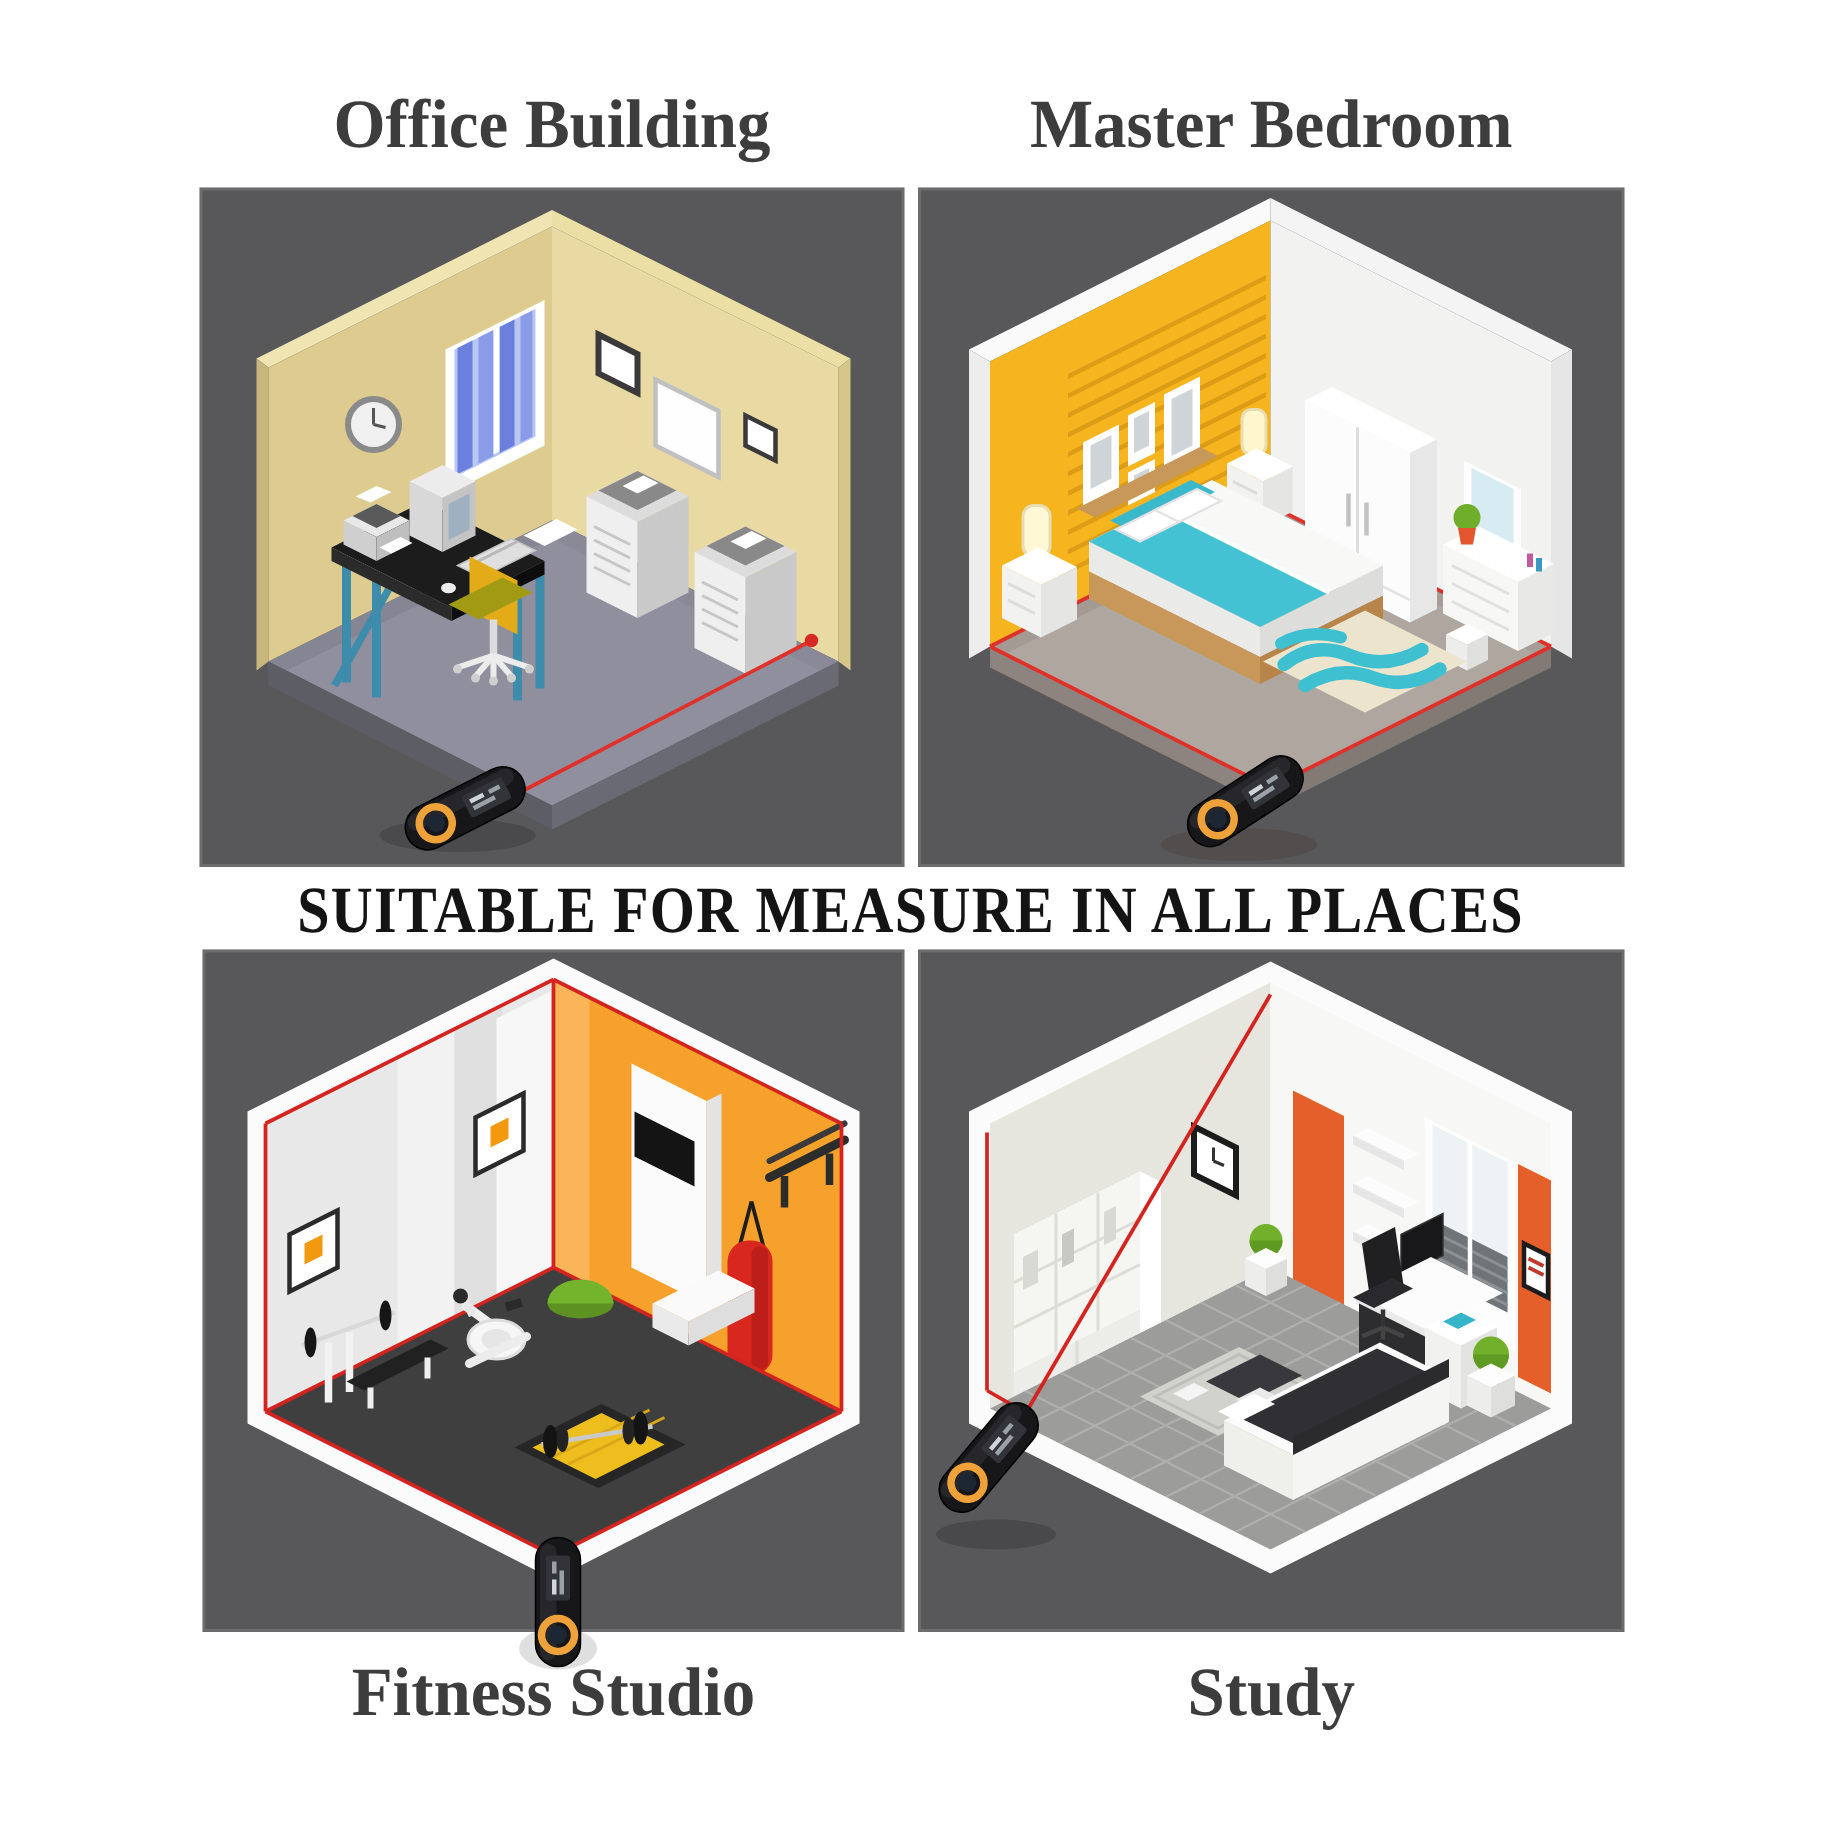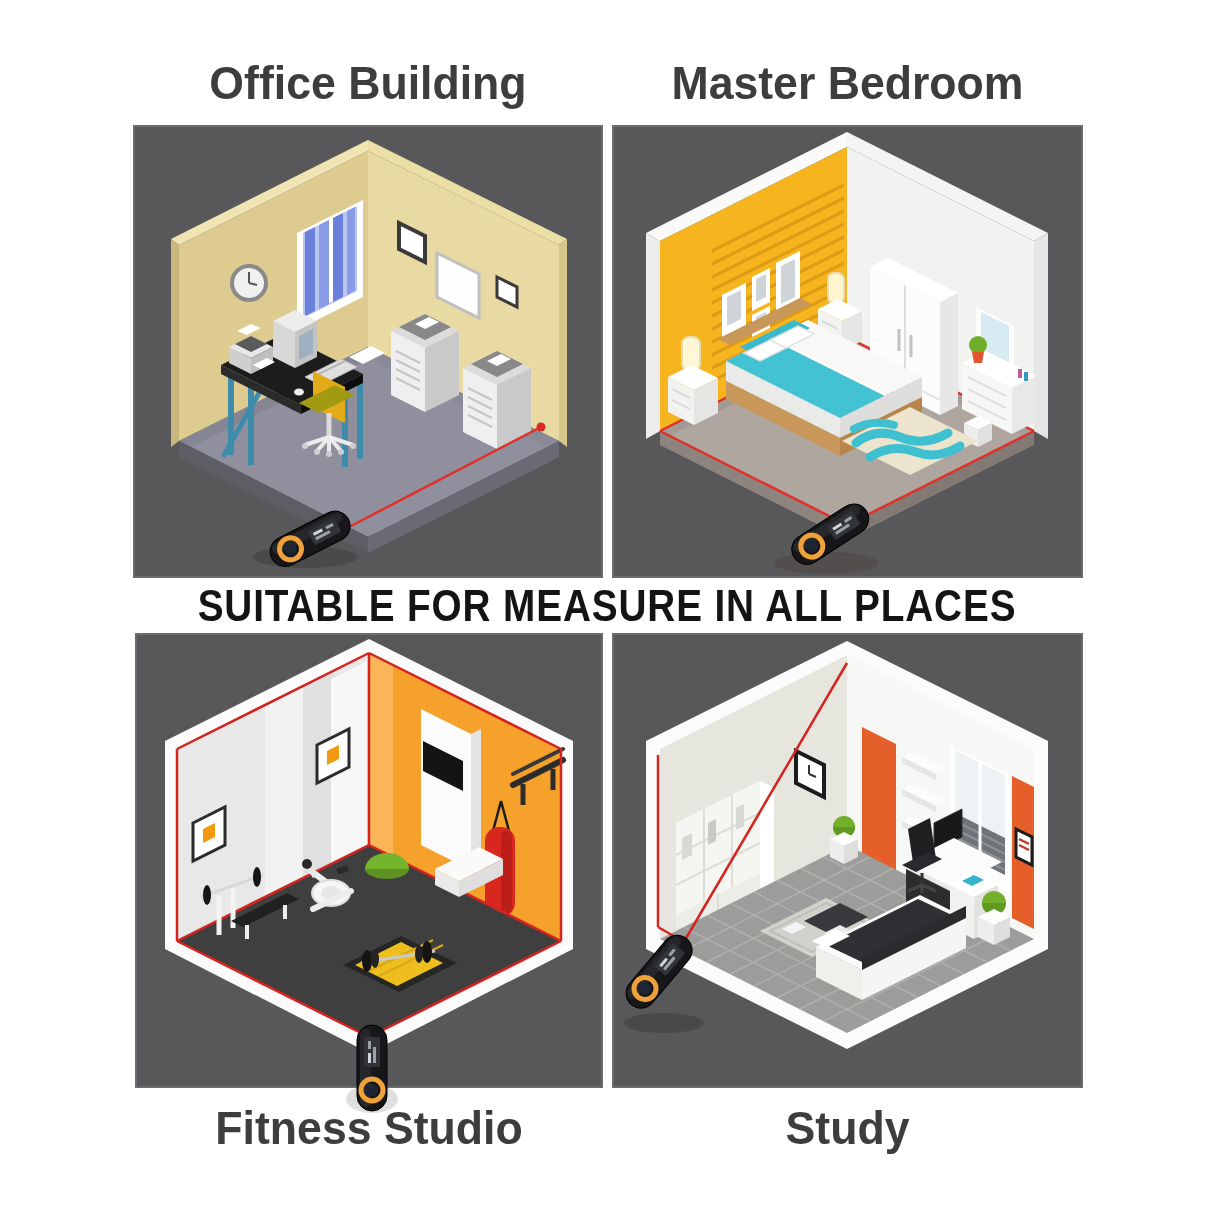--- a/index.html
+++ b/index.html
@@ -1,18 +1,18 @@
 <!DOCTYPE html>
 <html><head>
 <meta charset="utf-8">
 <style>
   html,body { margin:0; padding:0; background:#ffffff; }
   .page {
     position:relative; width:1214px; height:1214px; background:#ffffff;
-    font-family:Liberation Sans, sans-serif; overflow:hidden;
+    font-family:Liberation Serif, serif; overflow:hidden;
   }
   .panel {
     position:absolute; background:#58585a;
     box-shadow: inset 0 0 0 2px rgba(255,255,255,0.12);
   }
   .panel svg { display:block; width:100%; height:100%; overflow:visible; }
   .room-title {
     position:absolute; text-align:center; font-weight:bold; font-size:46px;
     color:#3d3d3d; transform:scaleX(.97); transform-origin:center;
   }

